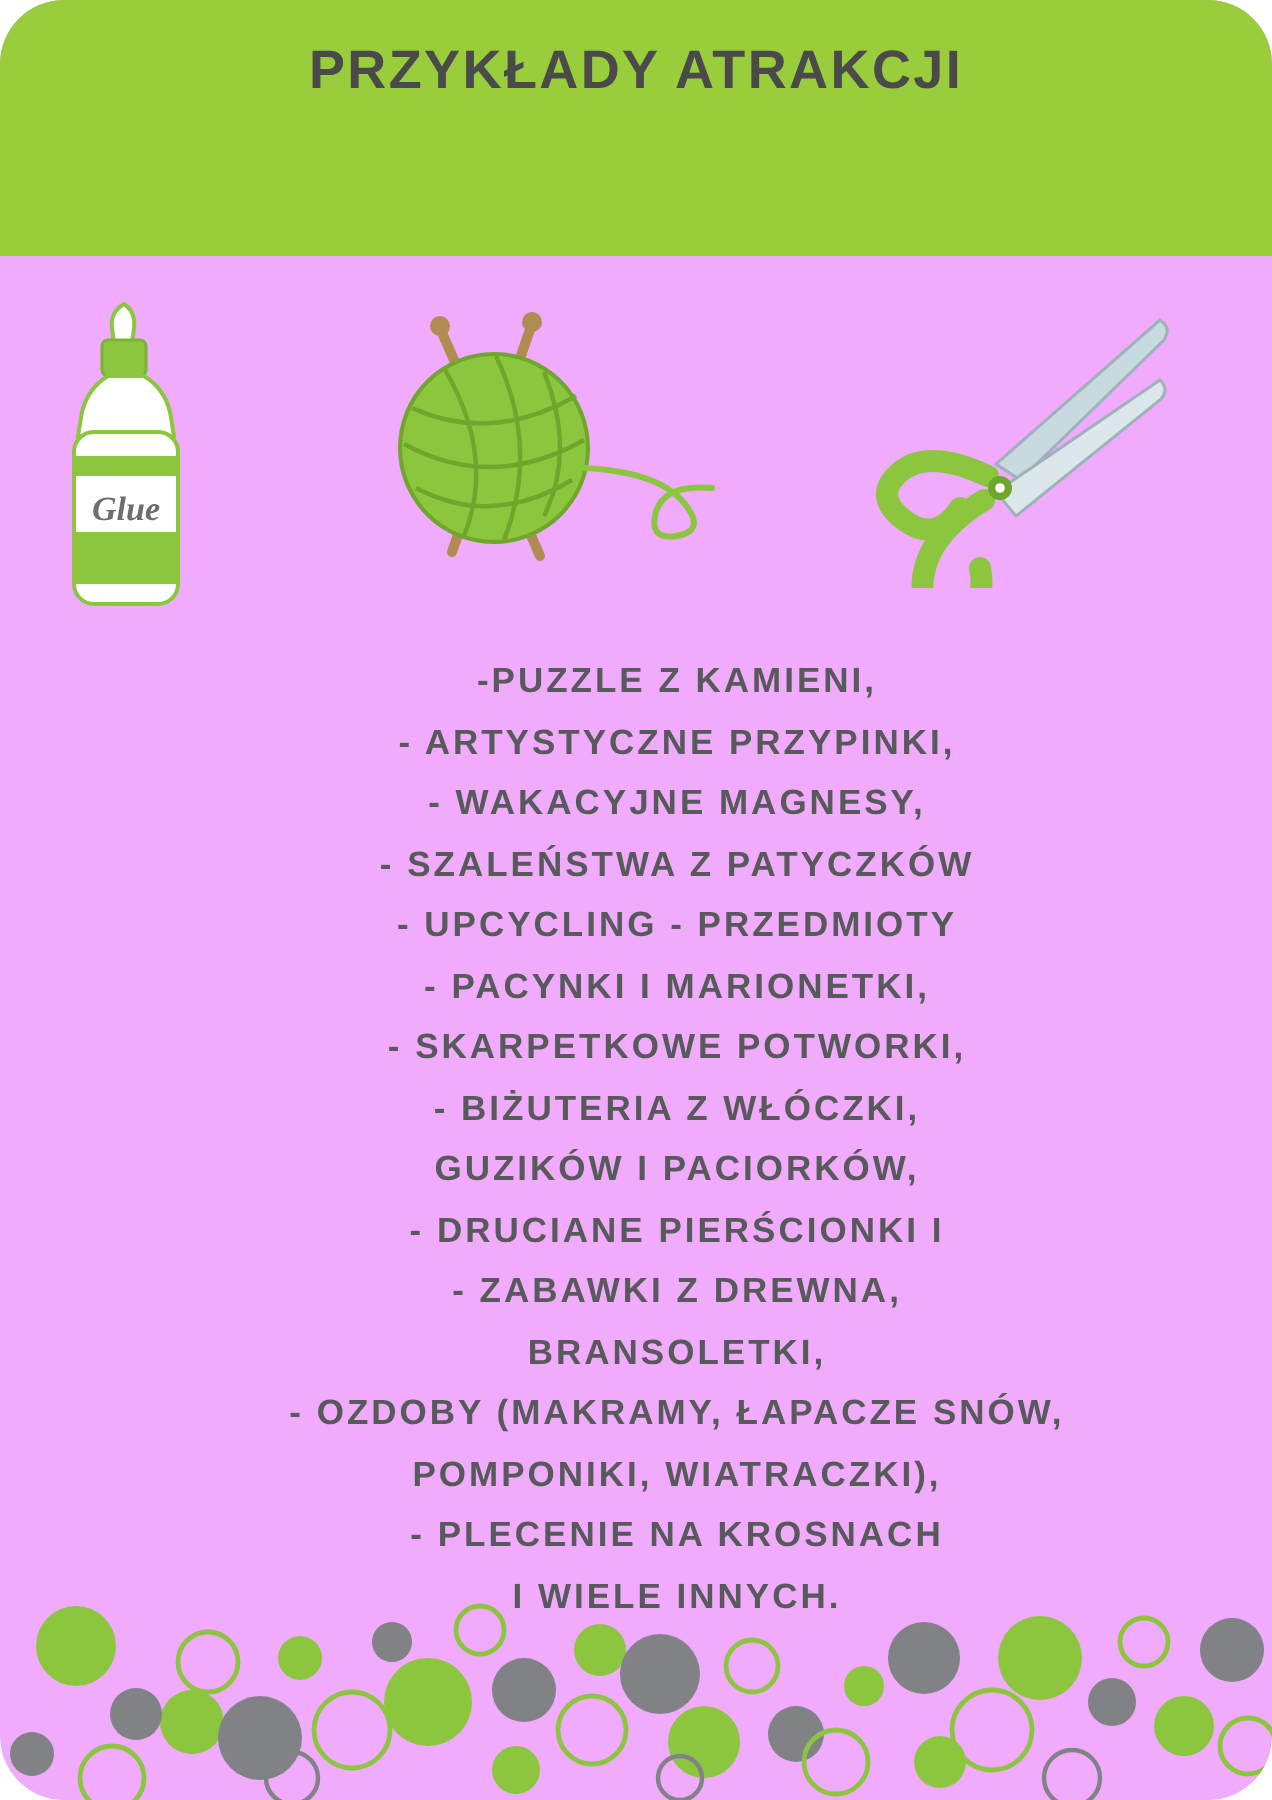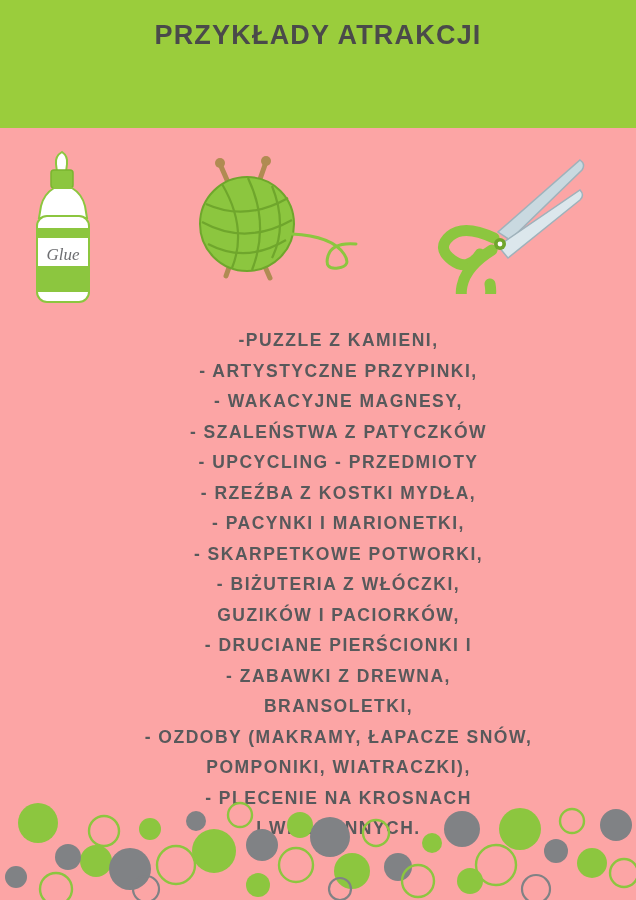--- a/index.html
+++ b/index.html
@@ -7,22 +7,23 @@
     width: 636px;
     height: 900px;
     background: #ffffff;
     font-family: "Liberation Sans", sans-serif;
     overflow: hidden;
   }
   .poster {
     position: relative;
     width: 636px;
     height: 900px;
-    background: #fca5a5;
+    background: #f0abfc;
     overflow: hidden;
+    border-radius: 32px;
   }
 
   
   .header {
     position: absolute;
     left: 0; top: 0;
     width: 636px;
     height: 128px;
     background: #9acd3c;
   }
@@ -45,21 +46,21 @@
   .illustrations {
     position: absolute;
     left: 0;
     top: 140px;
     width: 636px;
     height: 175px;
   }
   .ill {
     position: absolute;
   }
-  .ill-glue  { left: 18px;  top: 8px;  }
+  .ill-glue  { left: 18px;  top: 8px; font-weight: bold;  }
   .ill-yarn  { left: 192px; top: 12px; }
   .ill-scissors { left: 430px; top: 14px; }
 
   
   .body-list {
     position: absolute;
     left: 0;
     top: 325px;
     width: 636px;
     text-align: center;
@@ -151,21 +152,20 @@
       </svg>
     </div>
   </div>
 
   <div class="body-list">
     <span class="line">-PUZZLE Z KAMIENI,</span>
     <span class="line">- ARTYSTYCZNE PRZYPINKI,</span>
     <span class="line">- WAKACYJNE MAGNESY,</span>
     <span class="line">- SZALEŃSTWA Z PATYCZKÓW</span>
     <span class="line">- UPCYCLING - PRZEDMIOTY</span>
-    <span class="line">- RZEŹBA Z KOSTKI MYDŁA,</span>
     <span class="line">- PACYNKI I MARIONETKI,</span>
     <span class="line">- SKARPETKOWE POTWORKI,</span>
     <span class="line">- BIŻUTERIA Z WŁÓCZKI,</span>
     <span class="line">GUZIKÓW I PACIORKÓW,</span>
     <span class="line">- DRUCIANE PIERŚCIONKI I</span>
     <span class="line">- ZABAWKI Z DREWNA,</span>
     <span class="line">BRANSOLETKI,</span>
     <span class="line">- OZDOBY (MAKRAMY, ŁAPACZE SNÓW,</span>
     <span class="line">POMPONIKI, WIATRACZKI),</span>
     <span class="line">- PLECENIE NA KROSNACH</span>

